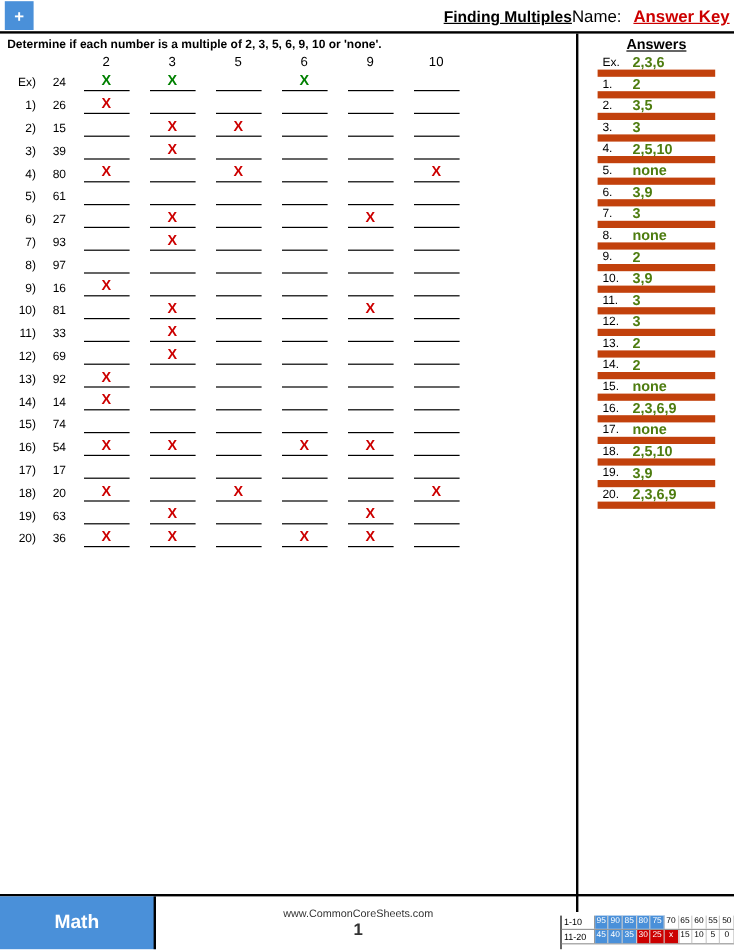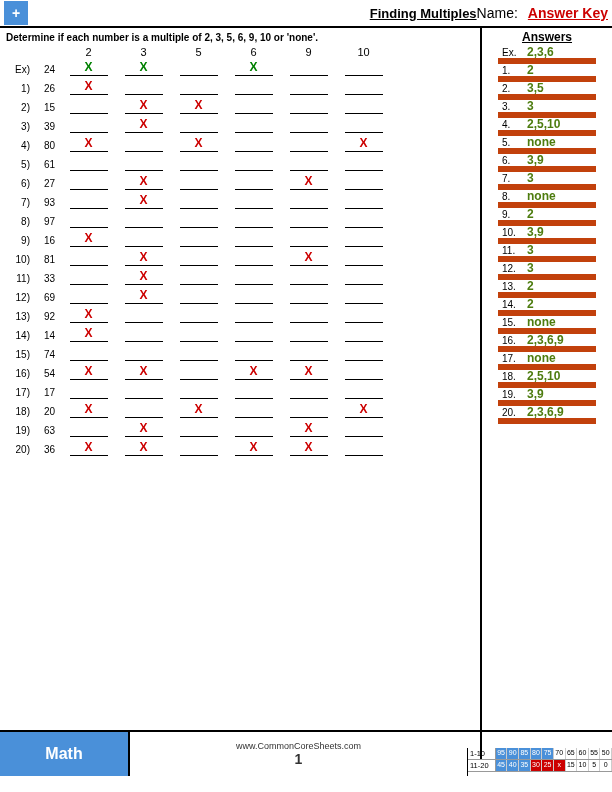--- a/index.html
+++ b/index.html
@@ -155,21 +155,21 @@
     }
     .ak-answer {
       font-weight: bold;
       color: #4d7c0f;
       font-size: 12px;
     }
 
     
     .footer {
       position: absolute;
-      bottom: 16px;
+      bottom: 1px;
       left: 0;
       width: 100%;
       height: 46px;
       border-top: 2px solid black;
       display: flex;
       align-items: stretch;
     }
     .footer-math {
       width: 130px;
       background: #4a90d9;

